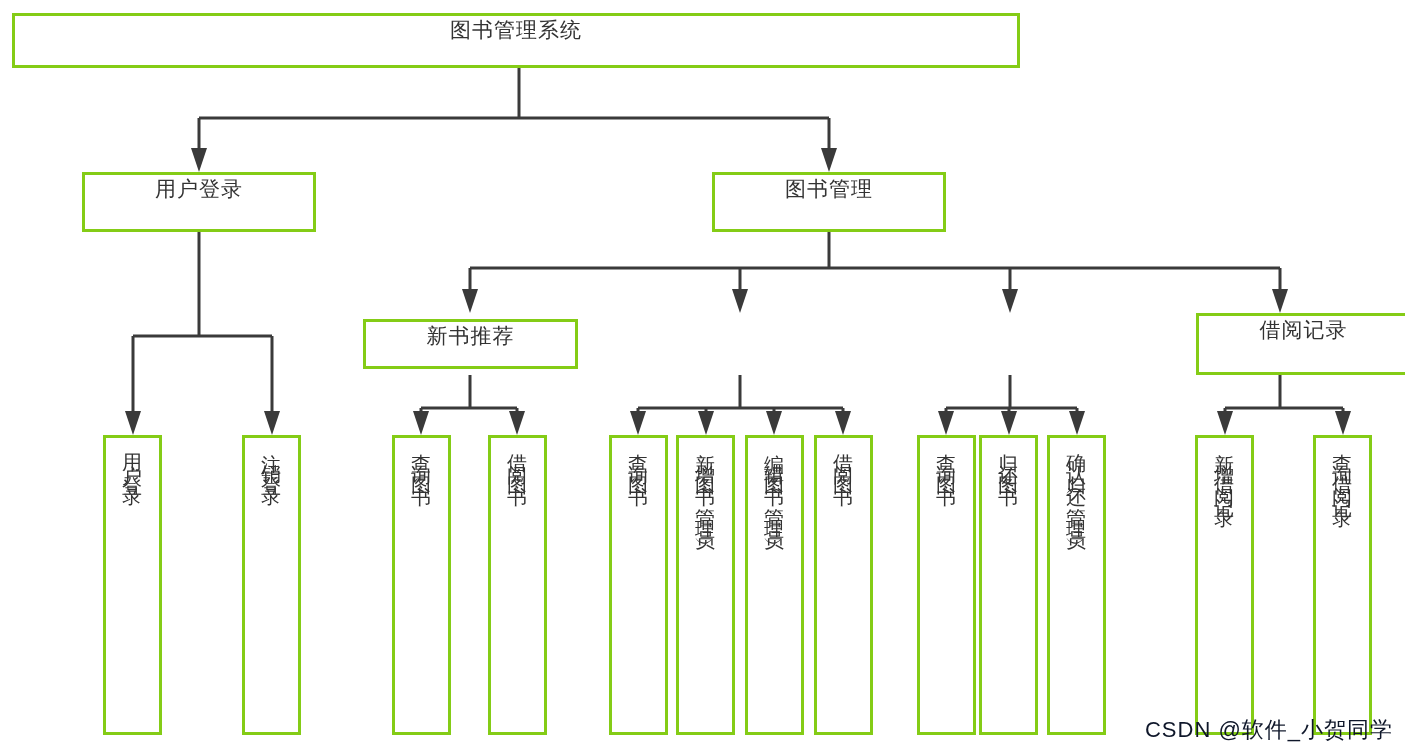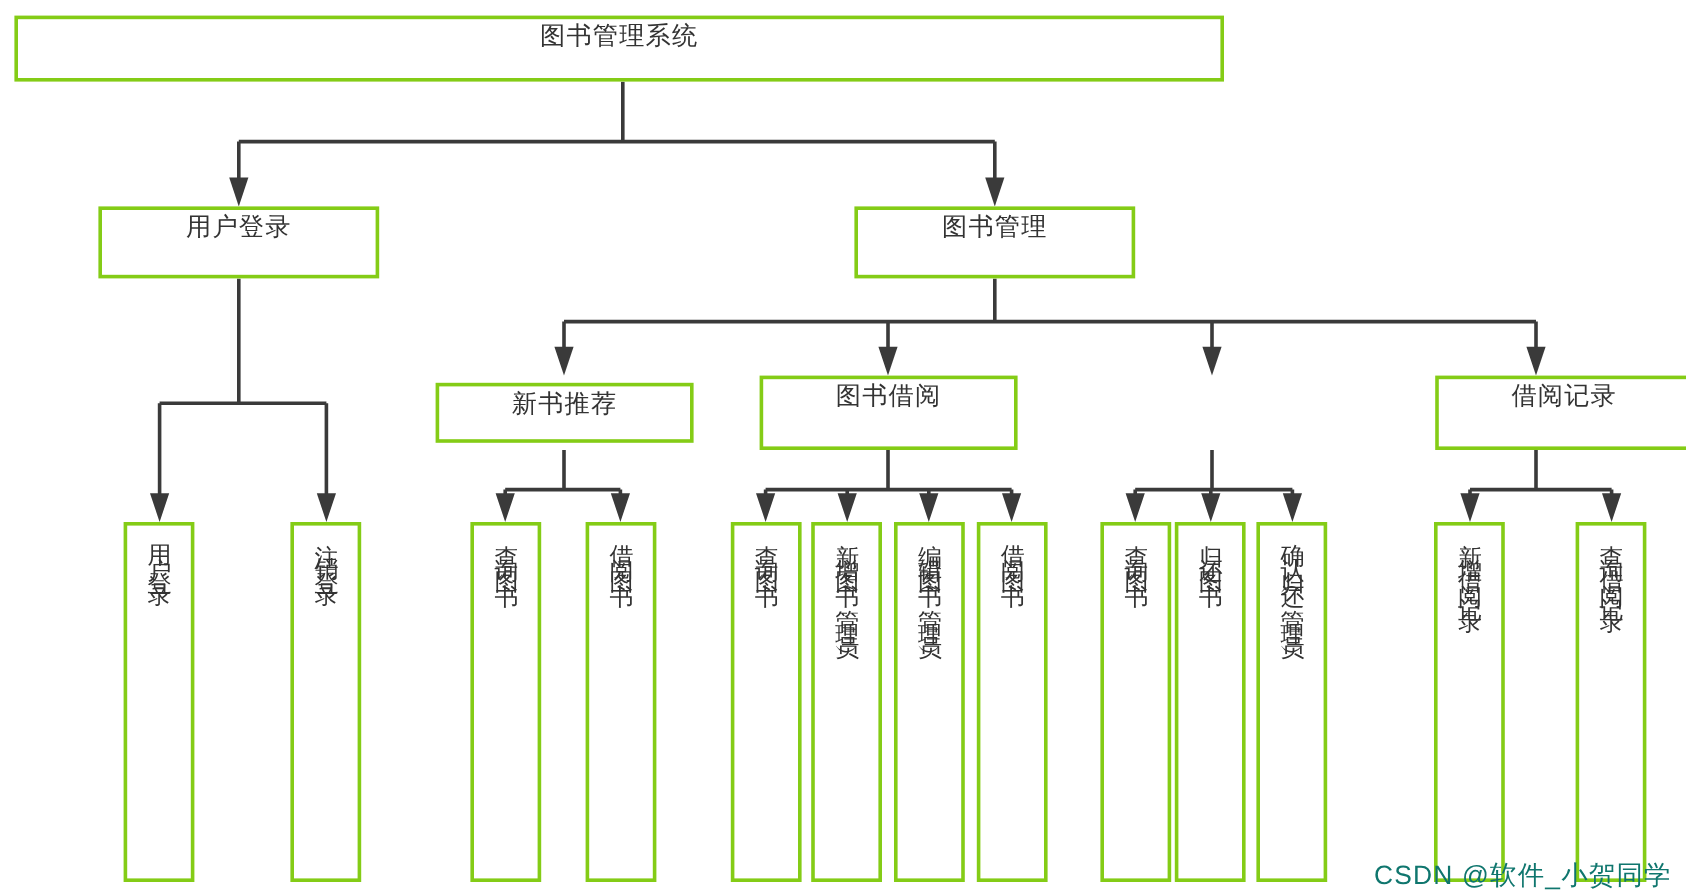--- a/index.html
+++ b/index.html
@@ -61,21 +61,21 @@
   #l-cq      { left: 917px; }
   #l-cret    { left: 979px; }
   #l-cconf   { left: 1047px; }
   #l-hadd    { left: 1195px; }
   #l-hq      { left: 1313px; }
   #watermark {
     position: absolute;
     right: 12px;
     bottom: 2px;
     font-size: 22px;
-    color: #0f766e;
+    color: #0f172a;
     letter-spacing: 1px;
     white-space: nowrap;
   }
 </style>
 </head>
 <body>
 
 <div id="canvas">
 
   <svg id="connectors" width="1405" height="747" viewBox="0 0 1405 747" aria-hidden="true">
@@ -125,23 +125,20 @@
   <div class="box hbox" id="n-login">
     <span class="lbl">用户登录</span>
   </div>
   <div class="box hbox" id="n-mgmt">
     <span class="lbl">图书管理</span>
   </div>
 
   <div class="box hbox" id="n-rec">
     <span class="lbl">新书推荐</span>
   </div>
-  <div class="box hbox" id="n-bor">
-    <span class="lbl">图书借阅</span>
-  </div>
   <div class="box hbox" id="n-hist">
     <span class="lbl">借阅记录</span>
   </div>
 
   <div class="box vbox" id="l-ulogin">
     <span class="lbl">用户登录</span>
   </div>
   <div class="box vbox" id="l-ulogout">
     <span class="lbl">注销登录</span>
   </div>

